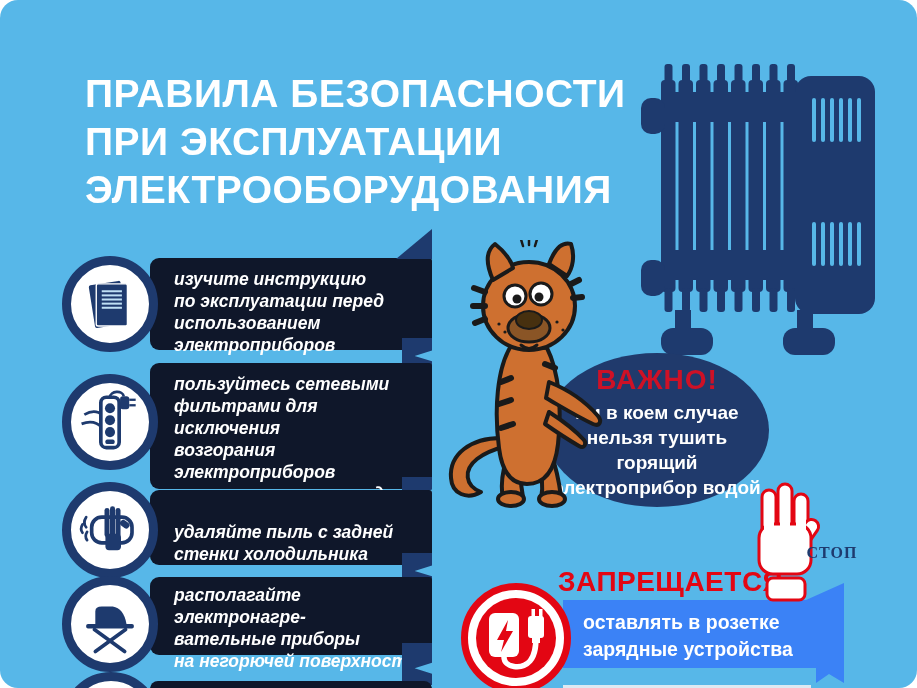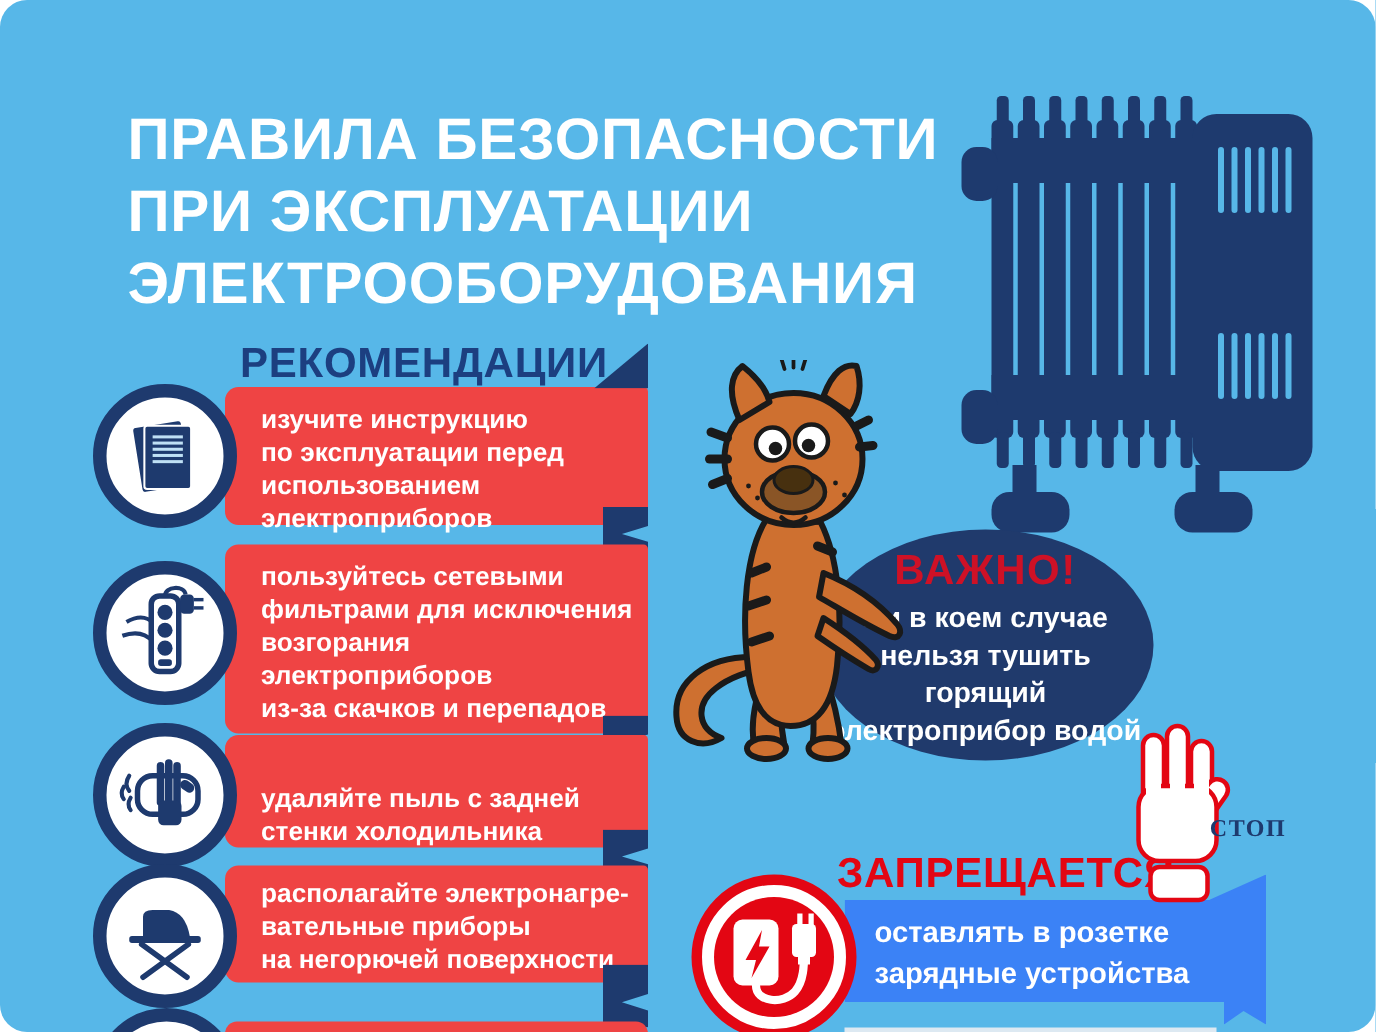--- a/index.html
+++ b/index.html
@@ -6,23 +6,23 @@
   body{font-family:"Liberation Sans","DejaVu Sans",sans-serif;}
   .poster{position:relative;width:917px;height:688px;background:#57B7E8;overflow:hidden;border-radius:18px;}
 
   
   .title{position:absolute;left:85px;top:70px;width:600px;color:#fff;font-size:39px;
          line-height:48px;font-weight:700;white-space:pre-line;letter-spacing:.5px;}
 
   
   .rec-heading{position:absolute;left:160px;top:226px;color:#1C3F80;font-size:28px;
                font-weight:700;letter-spacing:.5px;}
-  .banner{position:absolute;left:150px;width:282px;background:#ef4444;
+  .banner{position:absolute;left:150px;width:282px;background:#0f172a;
           border-radius:9px 3px 3px 9px;color:#fff;font-size:17.5px;font-weight:700;
-          line-height:22px;white-space:pre-line;padding:10px 8px 0 24px;box-sizing:border-box;}
+          line-height:22px;white-space:pre-line;padding:10px 8px 0 24px;box-sizing:border-box;font-style:italic;}
   .banner::after{content:"";position:absolute;right:0;top:calc(100% - 12px);width:30px;height:28px;
           background:#1E3A6E;
           clip-path:polygon(0 0,100% 0,100% 45%,42% 64%,100% 83%,100% 100%,0 100%);}
   .banner.first::before{content:"";position:absolute;right:0;top:-29px;width:36px;height:30px;
           background:#1E3A6E;clip-path:polygon(100% 0,100% 100%,0 100%);}
   .banner.b1{top:258px;height:92px;}
   .banner.b2{top:363px;height:126px;}
   .banner.b3{top:490px;height:75px;padding-top:31px;}
   .banner.b4{top:577px;height:78px;padding-top:7px;}
   .banner.b4::after{height:42px;clip-path:polygon(0 0,100% 0,100% 47%,42% 60%,100% 73%,100% 100%,0 100%);}
@@ -125,21 +125,20 @@
         <rect x="220" y="34" width="4" height="44" rx="2"></rect>
       <rect x="175" y="158" width="4" height="44" rx="2"></rect>
         <rect x="184" y="158" width="4" height="44" rx="2"></rect>
         <rect x="193" y="158" width="4" height="44" rx="2"></rect>
         <rect x="202" y="158" width="4" height="44" rx="2"></rect>
         <rect x="211" y="158" width="4" height="44" rx="2"></rect>
         <rect x="220" y="158" width="4" height="44" rx="2"></rect>
     </g>
   </svg>
 
-  <div class="rec-heading">РЕКОМЕНДАЦИИ</div>
 
   <div class="banner first b1">изучите инструкцию
 по эксплуатации перед
 использованием
 электроприборов</div>
   <div class="banner b2">пользуйтесь сетевыми
 фильтрами для исключения
 возгорания электроприборов
 из-за скачков и перепадов
 напряжения в сети</div>

